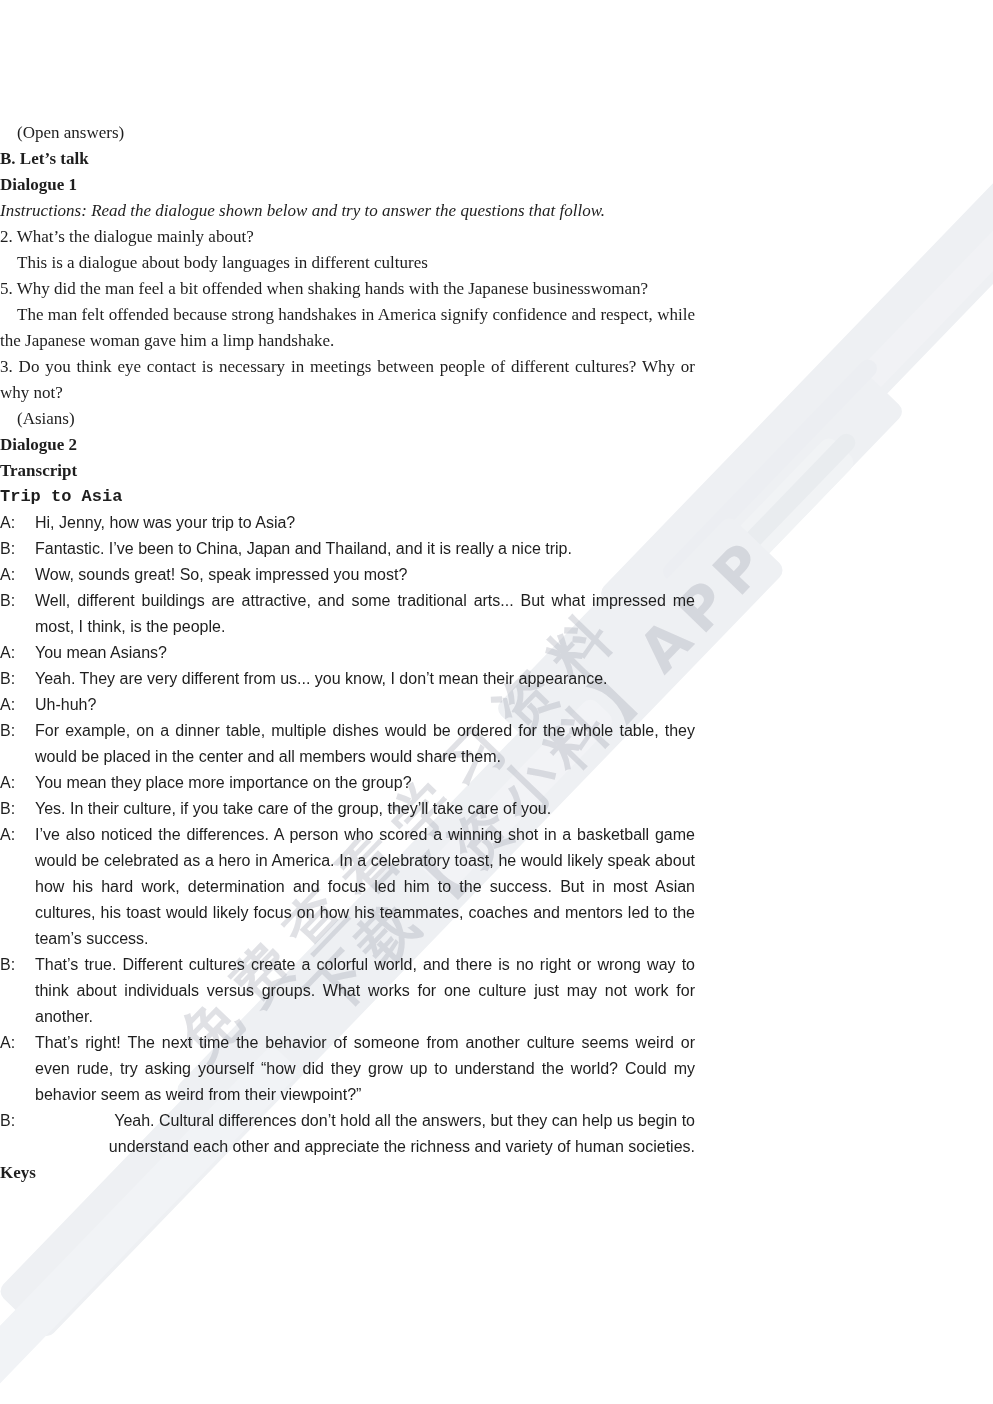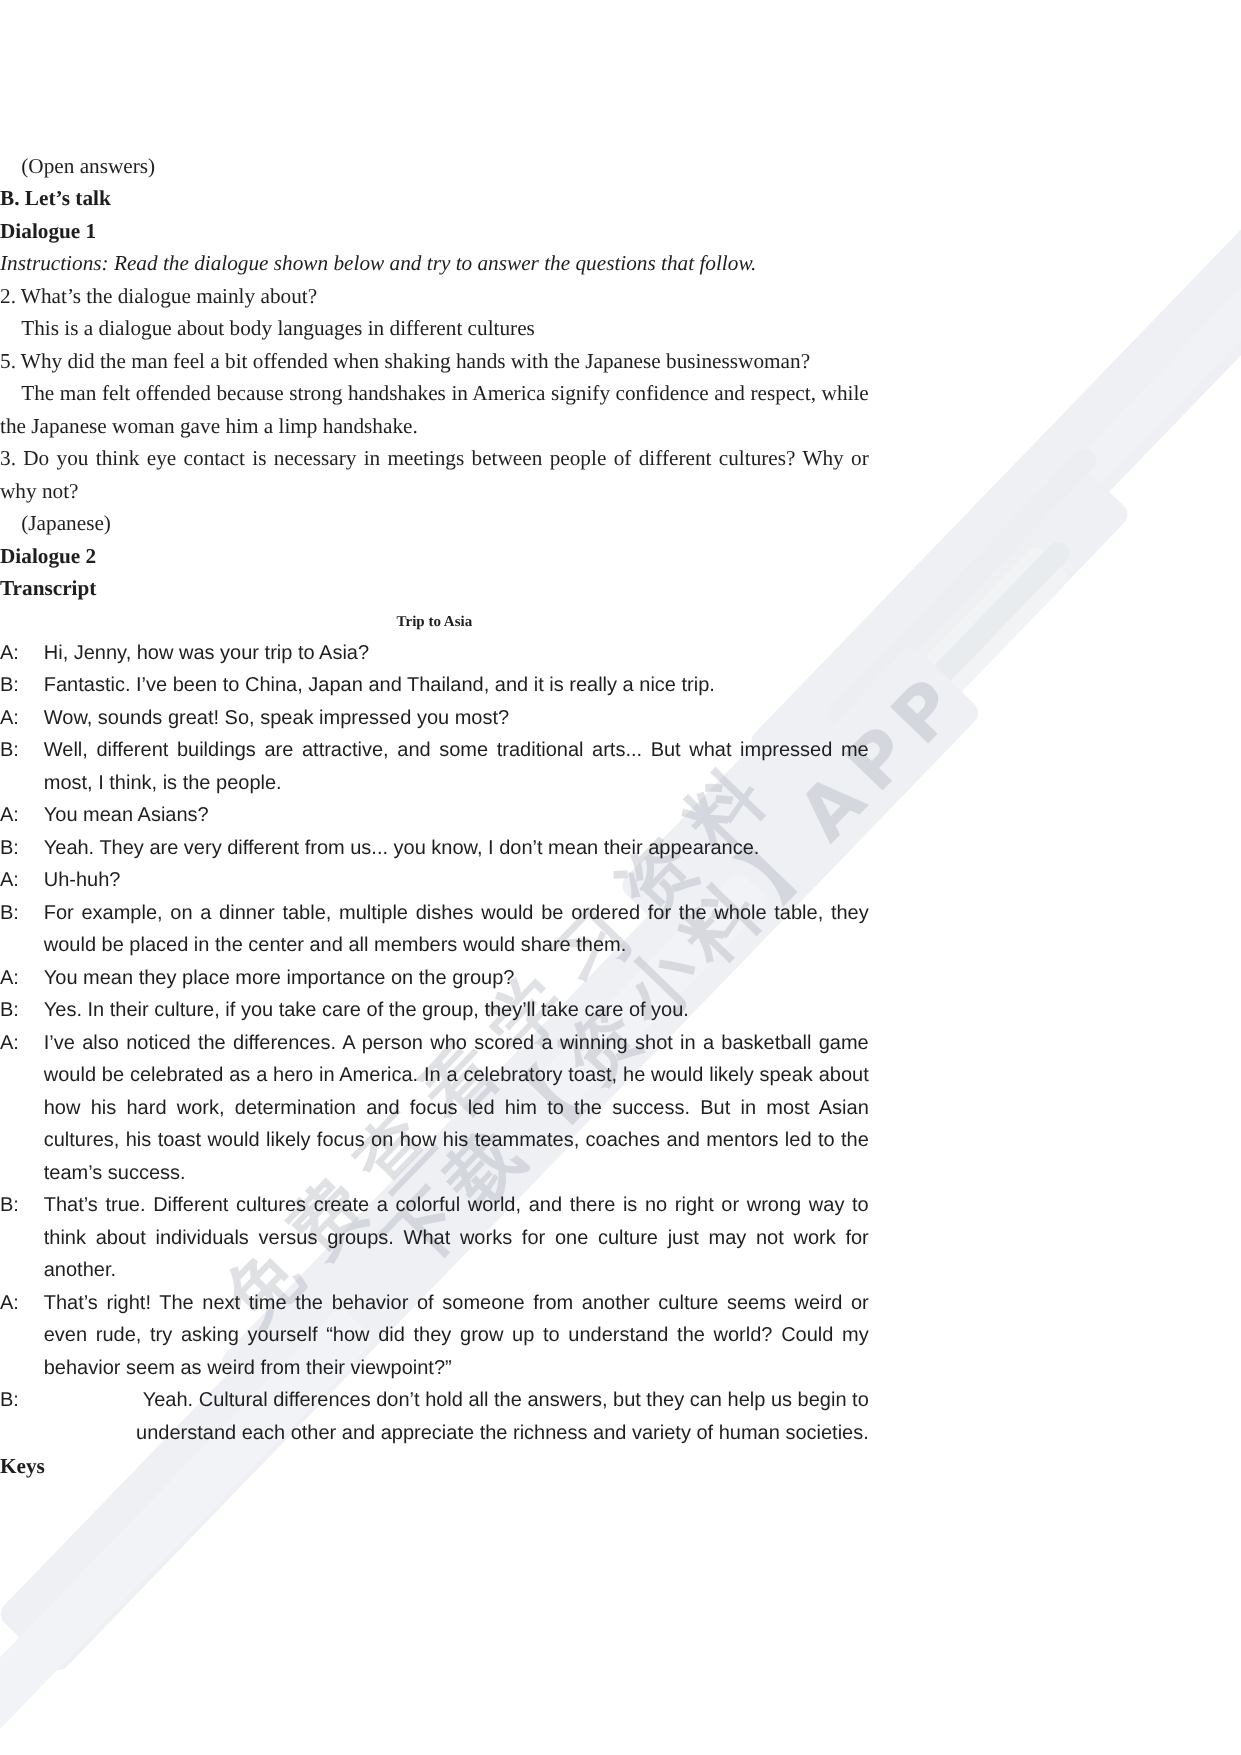--- a/index.html
+++ b/index.html
@@ -26,22 +26,22 @@
   }
   .content p, .content div.h, .content .turn { margin:0; }
   .h { font-weight:bold; }
   .indent1 { text-indent:17px; }
   .ital { font-style:italic; }
   .a { text-indent:17px; text-align:justify; }
   .q { text-align:justify; }
   .mt27 { margin-top:27px; }
   .mt26 { margin-top:26px; }
   .trip {
-    text-align:center; font-weight:bold;
-    font-family:Liberation Serif, serif; font-size:12px;
+    font-weight:bold;
+    font-family:Liberation Mono, monospace; font-size:17px;
   }
   .transcript { font-family:"Liberation Sans", sans-serif; font-size:16px; }
   .turn { display:flex; }
   .turn .sp { width:35px; flex:none; }
   .turn .tx { flex:1; text-align:justify; }
   .turn:last-child .tx { text-align:right; }
 </style>
 </head>
 <body>
 
@@ -72,21 +72,21 @@
 
     <div>
 
         <p class="q">2. What’s the dialogue mainly about?</p>
         <p class="a">This is a dialogue about body languages in different cultures</p>
 
         <p class="q">5. Why did the man feel a bit offended when shaking hands with the Japanese businesswoman?</p>
         <p class="a">The man felt offended because strong handshakes in America signify confidence and respect, while the Japanese woman gave him a limp handshake.</p>
 
         <p class="q">3. Do you think eye contact is necessary in meetings between people of different cultures? Why or why not?</p>
-        <p class="a">(Japanese)</p>
+        <p class="a">(Asians)</p>
       </div>
 
     <div class="h mt27">Dialogue 2</div>
     <div class="h">Transcript</div>
 
     <div class="trip">Trip to Asia</div>
 
     <div class="transcript">
 
         <div class="turn">

